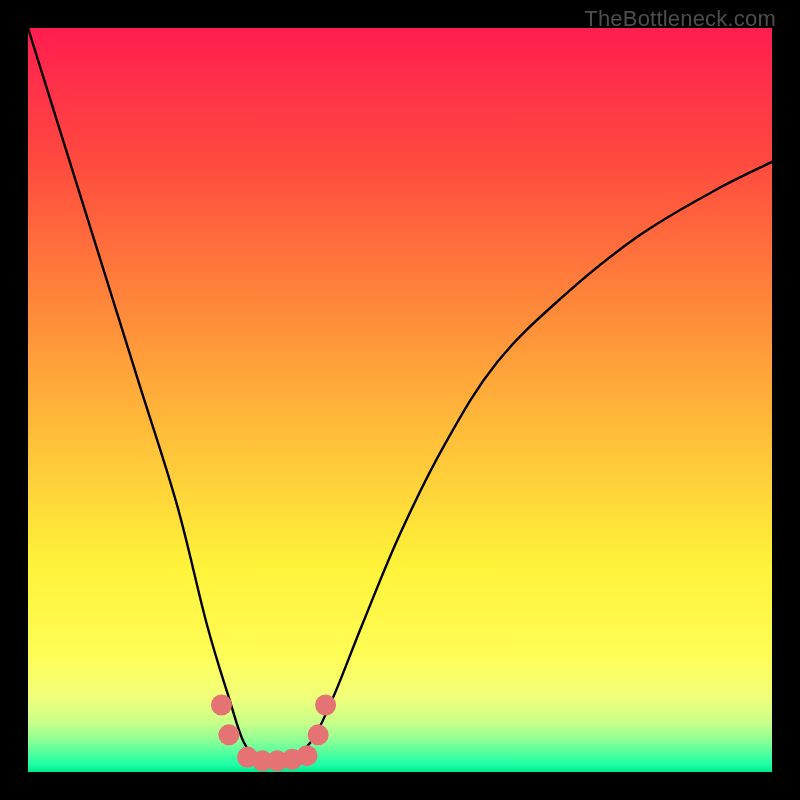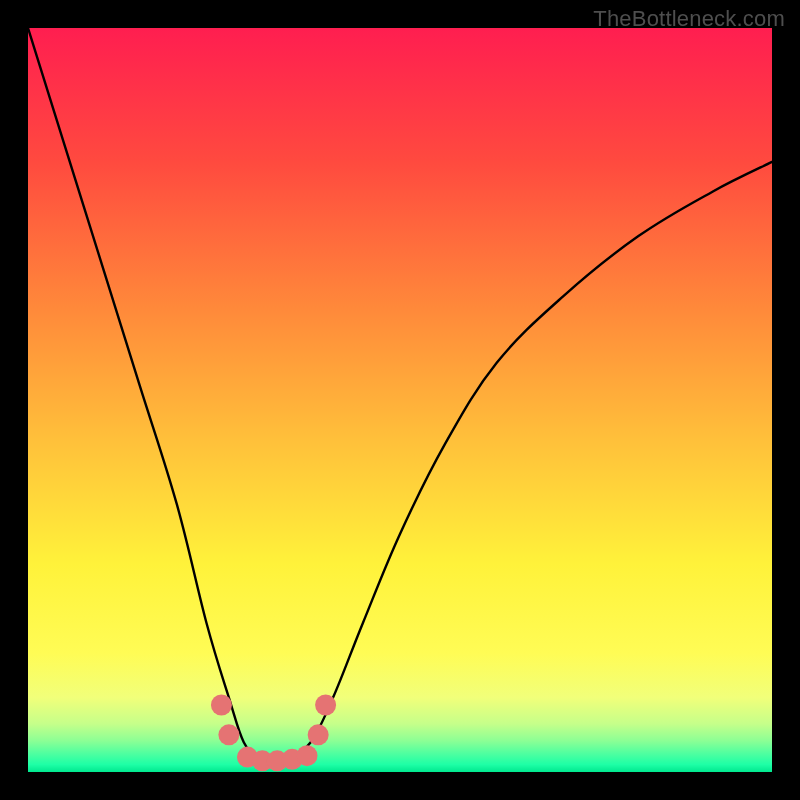--- a/index.html
+++ b/index.html
@@ -24,21 +24,21 @@
     height: 744px;
     overflow: hidden;
   }
   .gradient {
     position: absolute;
     inset: 0;
   }
   .watermark {
     position: absolute;
     top: 6px;
-    right: 15px;
+    right: 24px;
     color: #4e4e4e;
     font-size: 22px;
     font-weight: 500;
     letter-spacing: 0.2px;
     user-select: none;
   }
   svg.curve {
     position: absolute;
     inset: 0;
     width: 100%;

